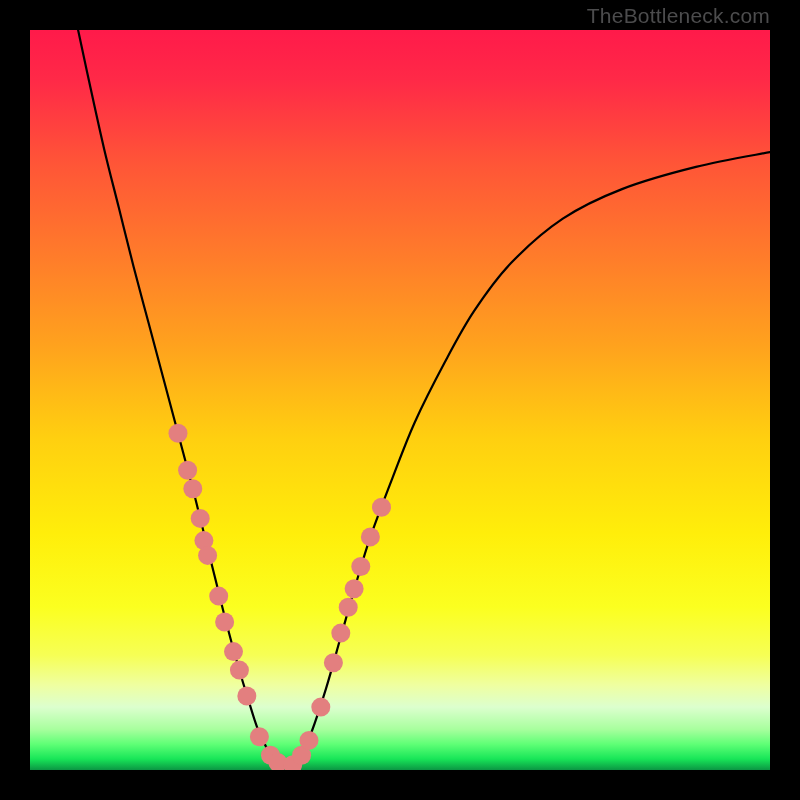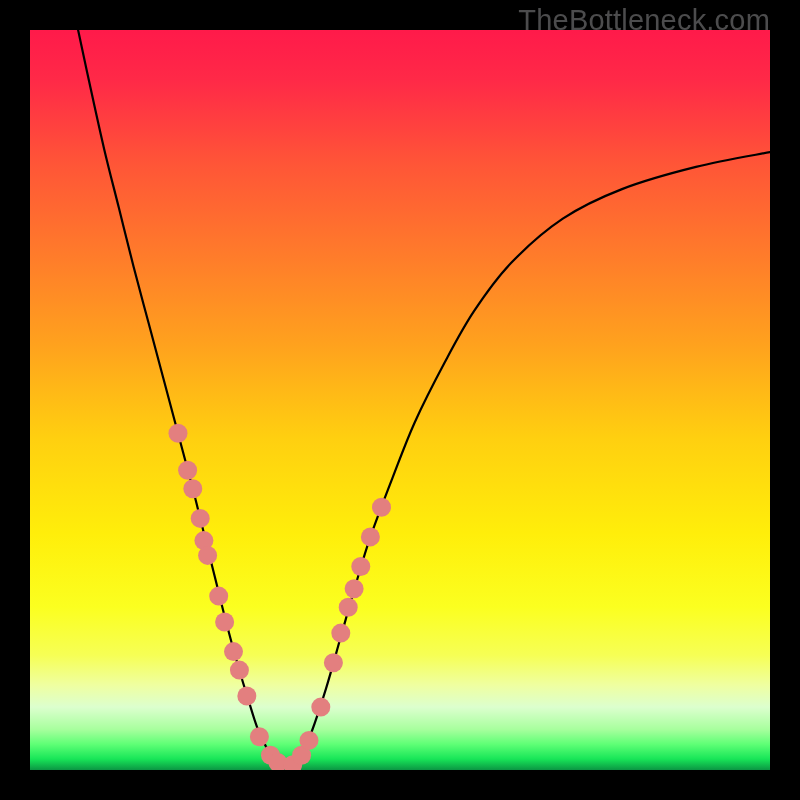--- a/index.html
+++ b/index.html
@@ -29,21 +29,21 @@
     left: 0;
     top: 0;
     width: 100%;
     height: 100%;
   }
   .watermark {
     position: absolute;
     top: 4px;
     right: 30px;
     color: #4c4c4d;
-    font-size: 29px;
+    font-size: 21px;
     font-weight: 500;
     letter-spacing: 0.2px;
   }
   svg {
     position: absolute;
     left: 0;
     top: 0;
   }
 </style>
 </head>

